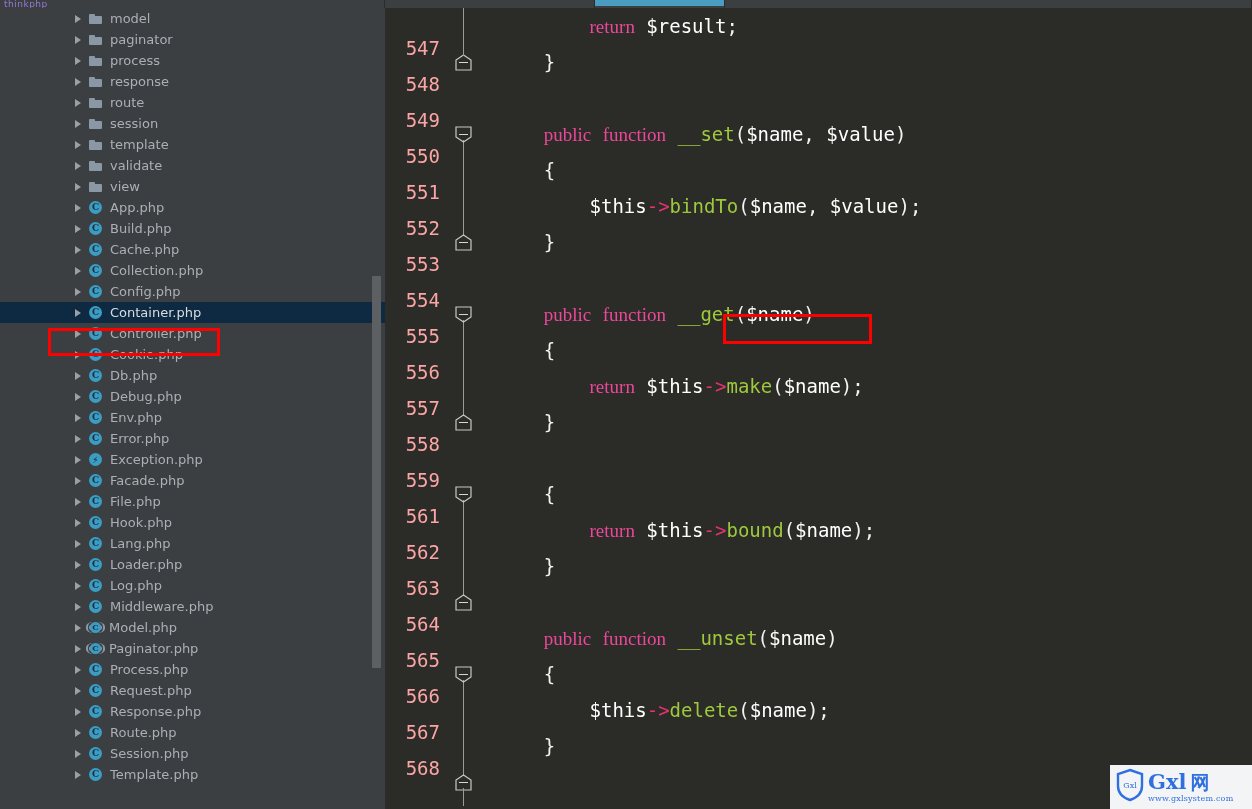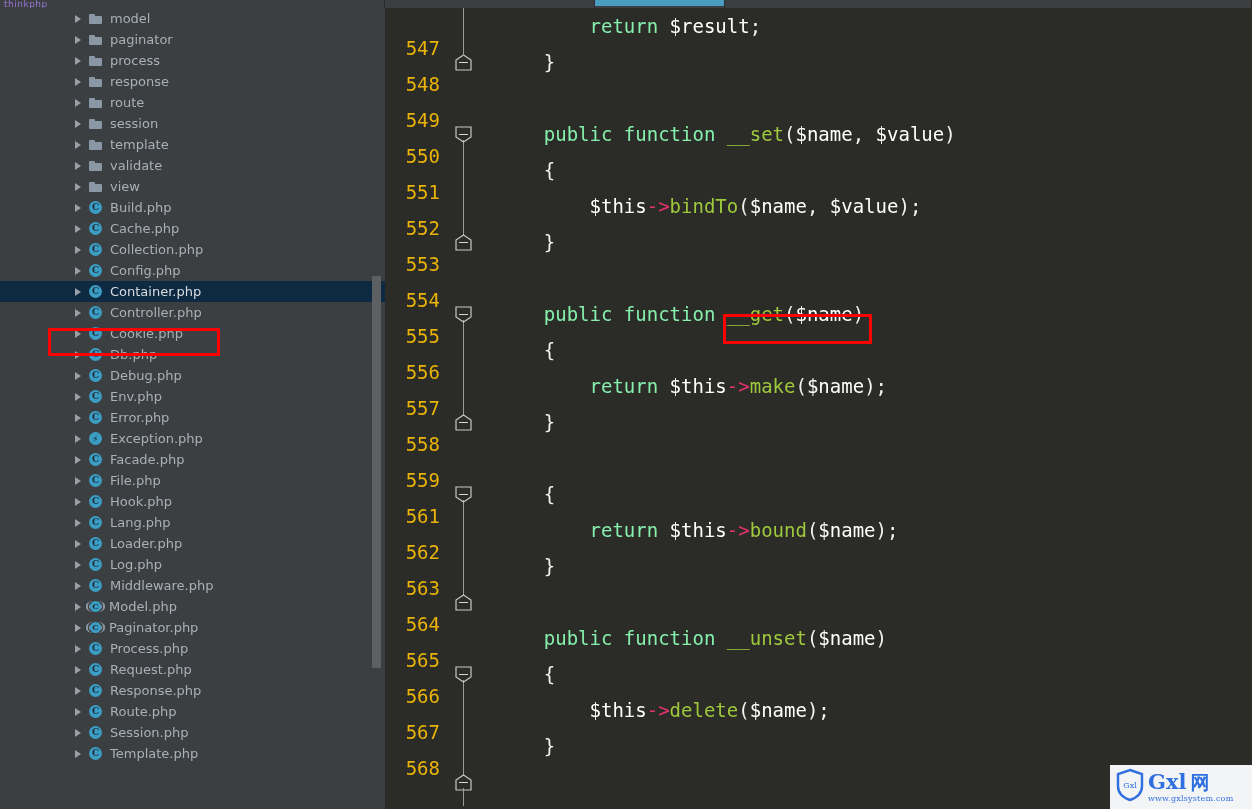--- a/index.html
+++ b/index.html
@@ -227,21 +227,21 @@
     display: flex;
     align-items: center;
     white-space: pre;
   }
   .lineno {
     width: 60px;
     flex: 0 0 60px;
     text-align: right;
     padding-right: 6px;
     box-sizing: border-box;
-    color: #eab308;
+    color: #fca5a5;
     font-size: 19px;
     font-family: "DejaVu Sans Mono", monospace;
     margin-top: 44px;
   }
   .fold-col {
     width: 36px;
     flex: 0 0 36px;
     position: relative;
     height: 36px;
   }
@@ -278,21 +278,21 @@
     width: 17px; height: 17px;
   }
   .fold-marker .dash {
     position: absolute;
     left: 4px; top: 8px;
     width: 9px; height: 1px;
     background: #d6d6d2;
   }
 
   
-  .kw   { color: #86efac; }
+  .kw   { color: #ec4899; font-family: Liberation Serif, serif; }
   .fn   { color: #9fc93c; }
   .var  { color: #ffffff; }
   .punc { color: #f2f2ee; }
   .arrow-op { color: #e5336e; }
 
   
   .code-annot {
     position: absolute;
     border: 3px solid #fe0000;
     box-sizing: border-box;
@@ -402,20 +402,25 @@
           </div>
           <div class="tree-row depth2">
             <span class="arrow"></span>
             <span class="ficon folder"></span>
             <span class="tree-label">validate</span>
           </div>
           <div class="tree-row depth2">
             <span class="arrow"></span>
             <span class="ficon folder"></span>
             <span class="tree-label">view</span>
+          </div>
+          <div class="tree-row depth2">
+            <span class="arrow"></span>
+            <span class="ficon phpclass"></span>
+            <span class="tree-label">App.php</span>
           </div>
           <div class="tree-row depth2">
             <span class="arrow"></span>
             <span class="ficon phpclass"></span>
             <span class="tree-label">Build.php</span>
           </div>
           <div class="tree-row depth2">
             <span class="arrow"></span>
             <span class="ficon phpclass"></span>
             <span class="tree-label">Cache.php</span>

